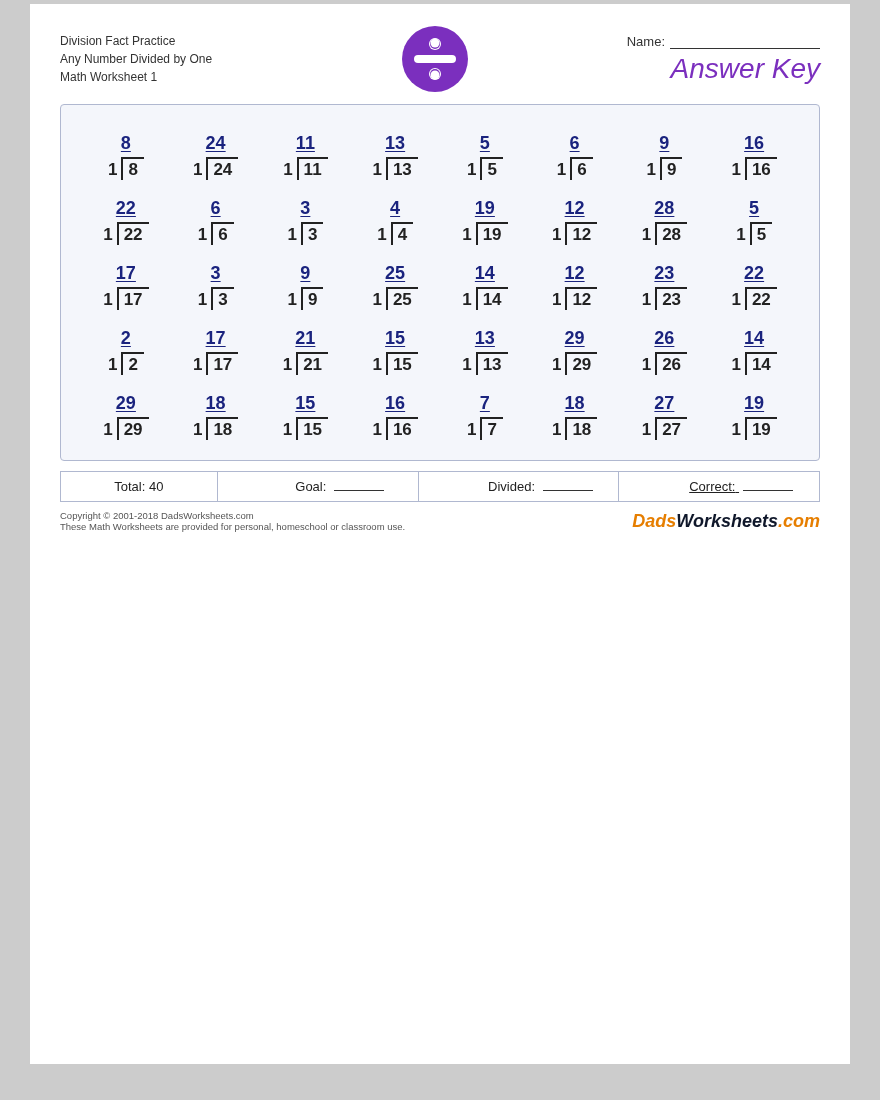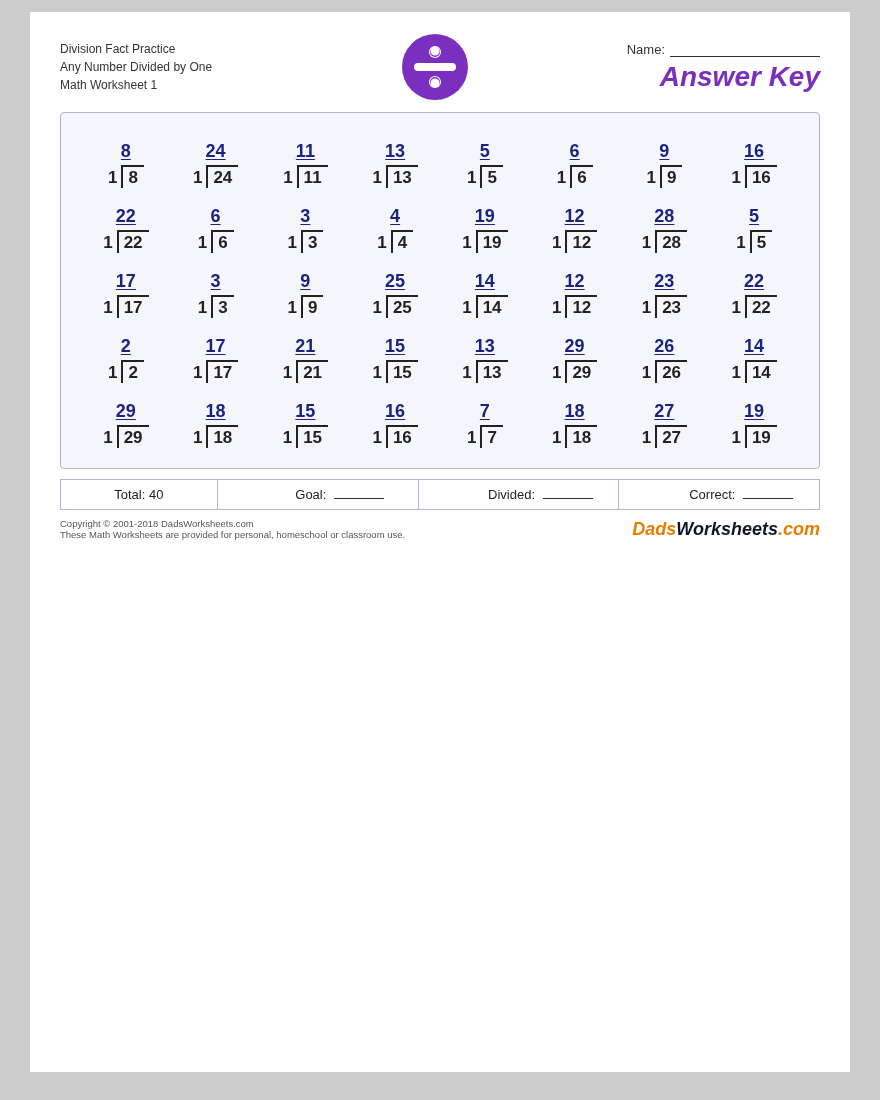--- a/index.html
+++ b/index.html
@@ -8,21 +8,21 @@
       display: flex;
       justify-content: center;
       align-items: flex-start;
       min-height: 1100px;
       font-family: Arial, sans-serif;
     }
     .page {
       width: 820px;
       min-height: 1060px;
       background: white;
-      margin: 12px auto;
+      margin: 4px auto;
       padding: 20px 30px 20px 30px;
       position: relative;
     }
     
     .header {
       display: flex;
       align-items: center;
       margin-bottom: 10px;
     }
     .header-left {
@@ -52,21 +52,21 @@
       margin-bottom: 4px;
     }
     .name-underline {
       border-bottom: 1.5px solid #333;
       width: 150px;
       margin-left: 5px;
       height: 16px;
     }
     .answer-key-text {
       font-size: 28px;
-      font-weight: bold;
+      font-weight: normal;
       color: #7b2fbe;
       font-style: italic;
     }
     
     .worksheet-box {
       border: 1.5px solid #b0b8d0;
       background: #f4f6fb;
       border-radius: 4px;
       padding: 10px 20px 10px 20px;
       margin-bottom: 10px;
@@ -125,21 +125,21 @@
       gap: 44px;
     }
     .footer-cell {
       flex: 1;
       text-align: center;
       padding: 7px 4px;
       font-size: 13px;
       color: #222;
       border-right: 1.5px solid #b0b8d0;
     }
-    .footer-cell:last-child { border-right: none; }
+    .footer-cell:last-child { border-right: none; text-decoration: underline; }
     .footer-blank {
       display: inline-block;
       border-bottom: 1.5px solid #333;
       width: 50px;
       margin-left: 4px;
     }
     
     .copyright {
       font-size: 9.5px;
       color: #555;

